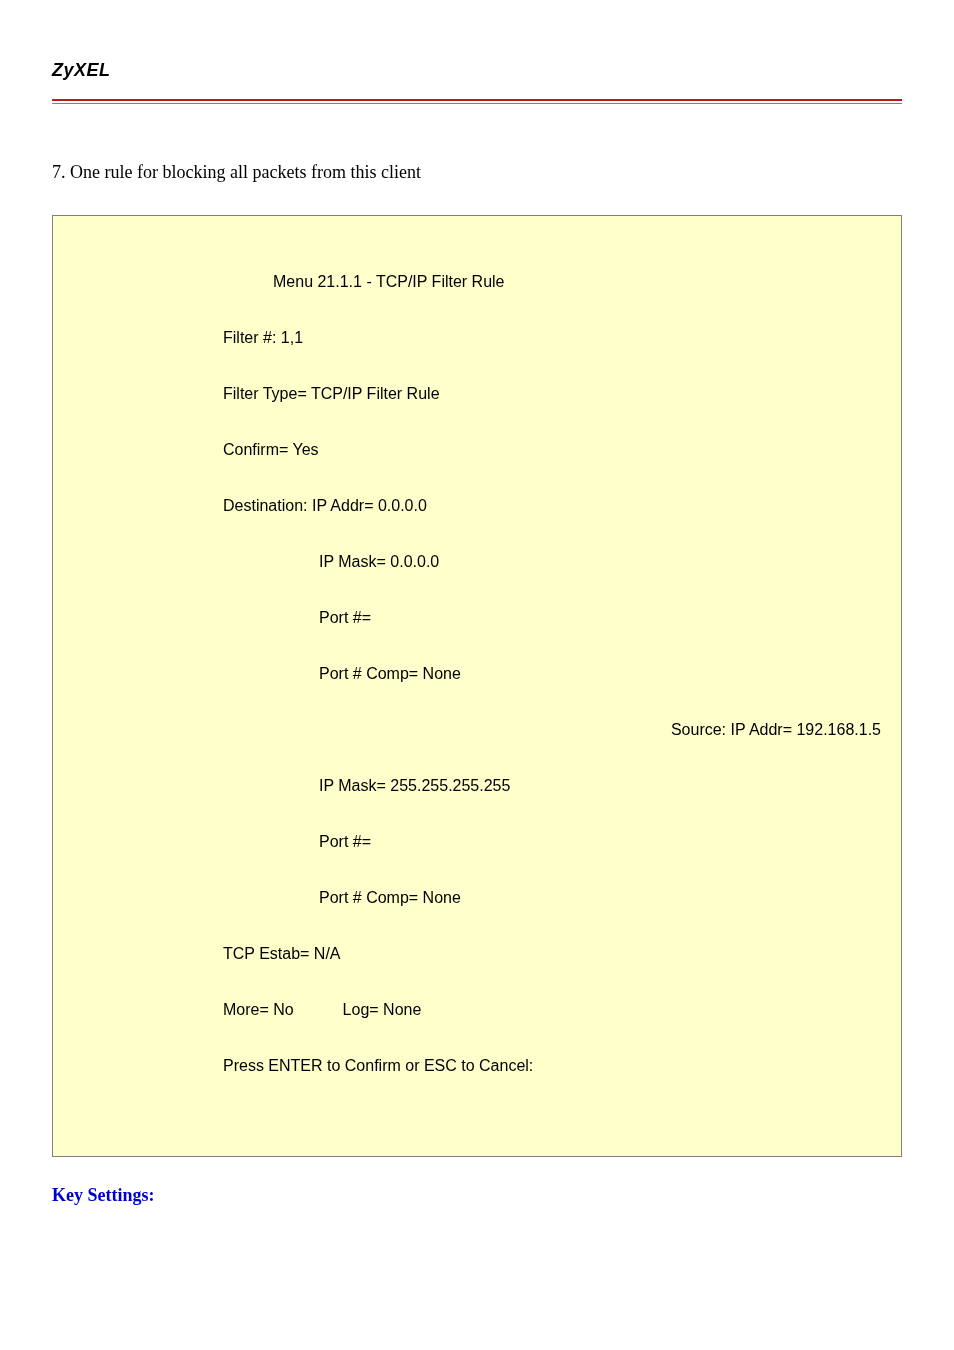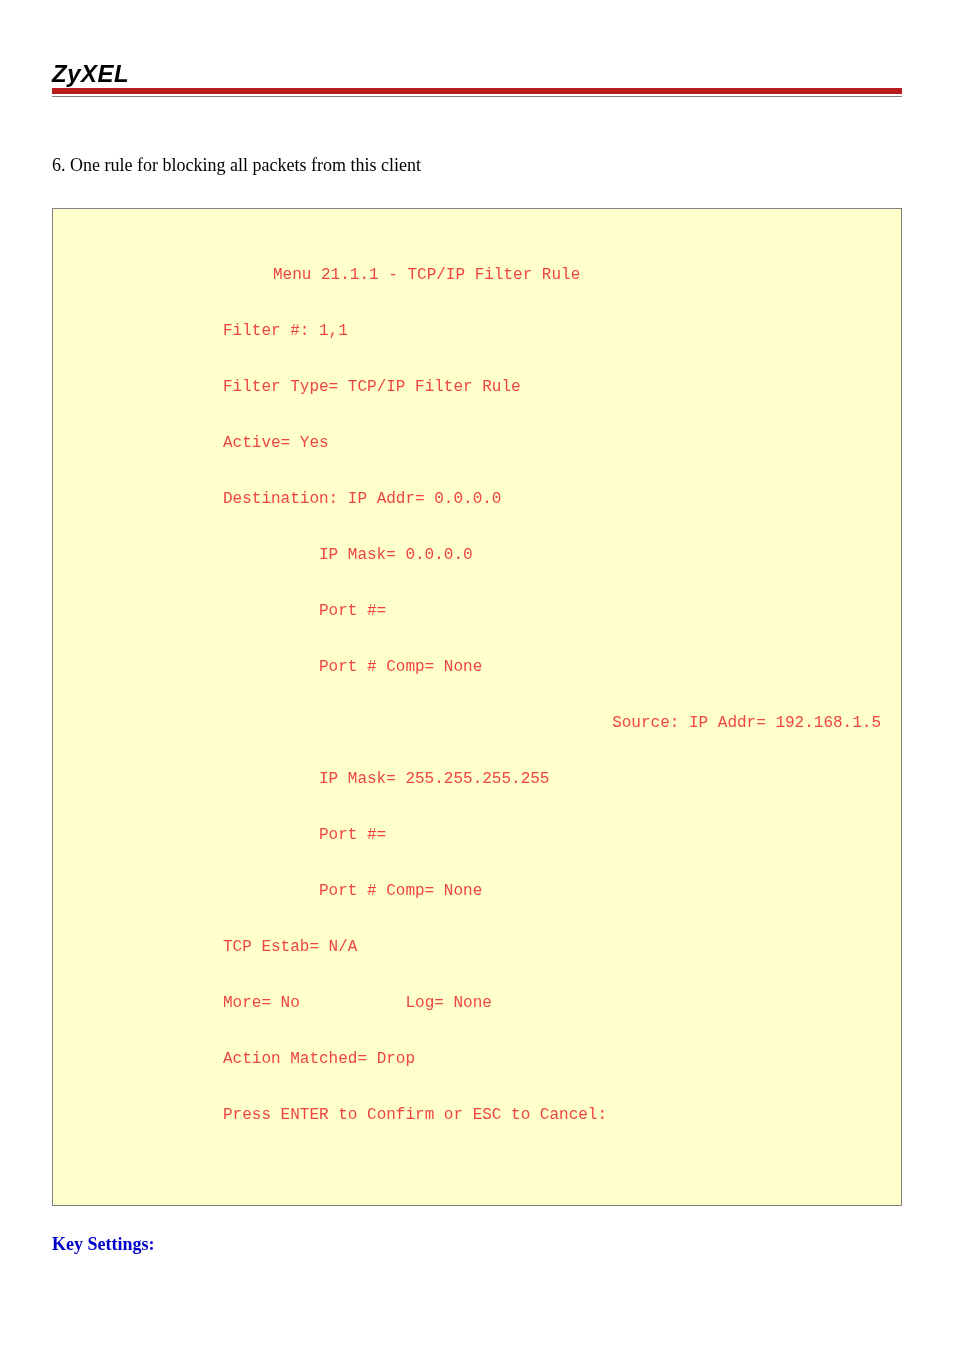--- a/index.html
+++ b/index.html
@@ -11,43 +11,43 @@
     color: #000;
     width: 954px;
   }
   .page {
     padding: 60px 52px 40px 52px;
   }
   .brand {
     font-family: Arial, Helvetica, sans-serif;
     font-weight: 900;
     font-style: italic;
-    font-size: 24px;
+    font-size: 18px;
     letter-spacing: 0.5px;
-    padding-bottom: 0;
-    border-bottom: 6px solid #b91c1c;
+    padding-bottom: 18px;
+    border-bottom: 2px solid #b91c1c;
     margin-bottom: 2px;
   }
   .brand-under {
     border-top: 1px solid #808080;
     height: 0;
   }
   .intro {
     margin-top: 58px;
     margin-bottom: 32px;
   }
   .codebox {
     background: #ffffcc;
     border: 1px solid #808080;
     padding: 24px 20px 20px 20px;
-    font-family: Liberation Mono, monospace;
+    font-family: Liberation Sans, sans-serif;
     font-size: 16px;
     line-height: 1.75;
     white-space: pre;
-    color: #ef4444;
+    color: #000000;
   }
   .codebox .title {
     text-align: left;
     padding-left: 200px;
   }
   .codebox .field {
     padding-left: 150px;
   }
   .codebox .sub {
     padding-left: 246px;
@@ -63,36 +63,35 @@
     margin-bottom: 28px;
   }
 </style>
 </head>
 <body>
 
 <div class="page">
   <div class="brand">ZyXEL</div>
   <div class="brand-under"></div>
 
-  <div class="intro">6. One rule for blocking all packets from this client</div>
+  <div class="intro">7. One rule for blocking all packets from this client</div>
 
   <div class="codebox">
 <div class="title">Menu 21.1.1 - TCP/IP Filter Rule</div>
 <div class="field">Filter #: 1,1</div>
 <div class="field">Filter Type= TCP/IP Filter Rule</div>
-<div class="field">Active= Yes</div>
+<div class="field">Confirm= Yes</div>
 <div class="field">Destination: IP Addr= 0.0.0.0</div>
 <div class="sub">IP Mask= 0.0.0.0</div>
 <div class="sub">Port #=</div>
 <div class="sub">Port # Comp= None</div>
 <div class="src">Source: IP Addr= 192.168.1.5</div>
 <div class="sub">IP Mask= 255.255.255.255</div>
 <div class="sub">Port #=</div>
 <div class="sub">Port # Comp= None</div>
 <div class="field">TCP Estab= N/A</div>
 <div class="field">More= No           Log= None</div>
-<div class="field">Action Matched= Drop</div>
 <div class="field">Press ENTER to Confirm or ESC to Cancel:</div>
   </div>
 
   <div class="key-heading">Key Settings:</div>
 
 </div>
 
 </body></html>

